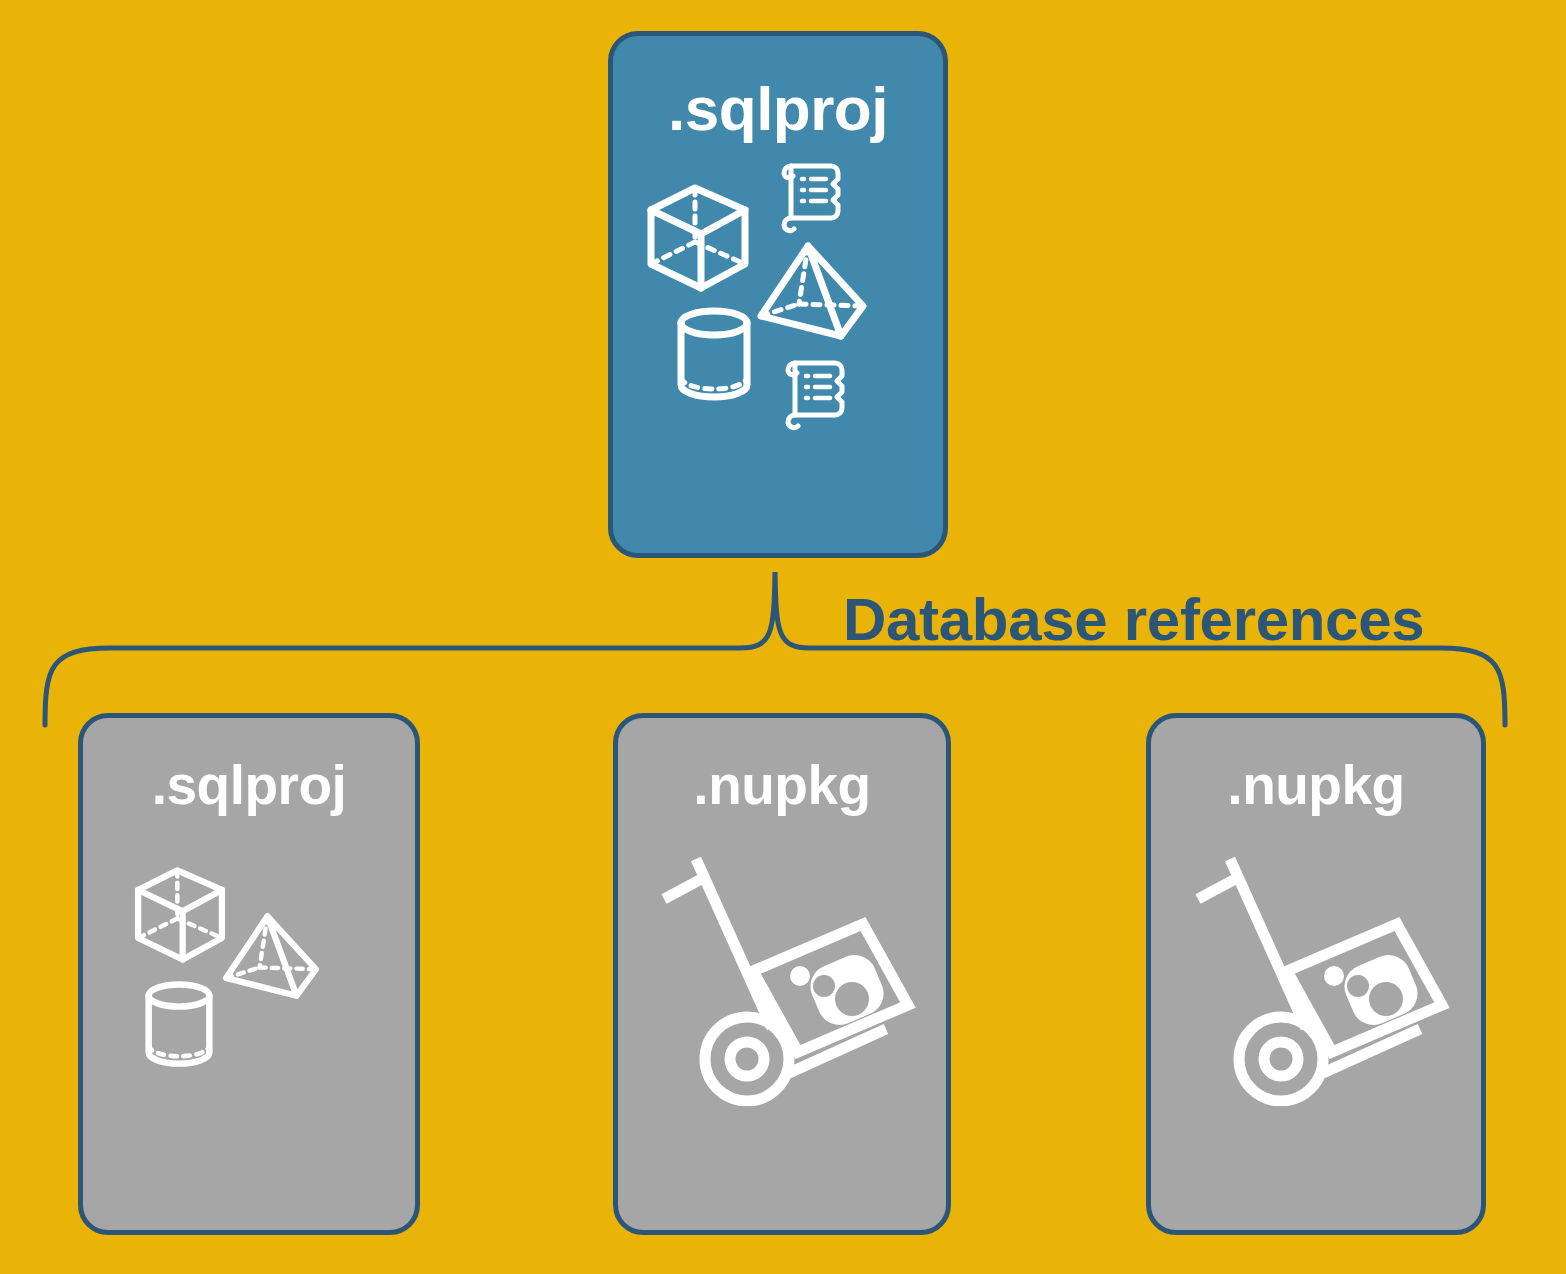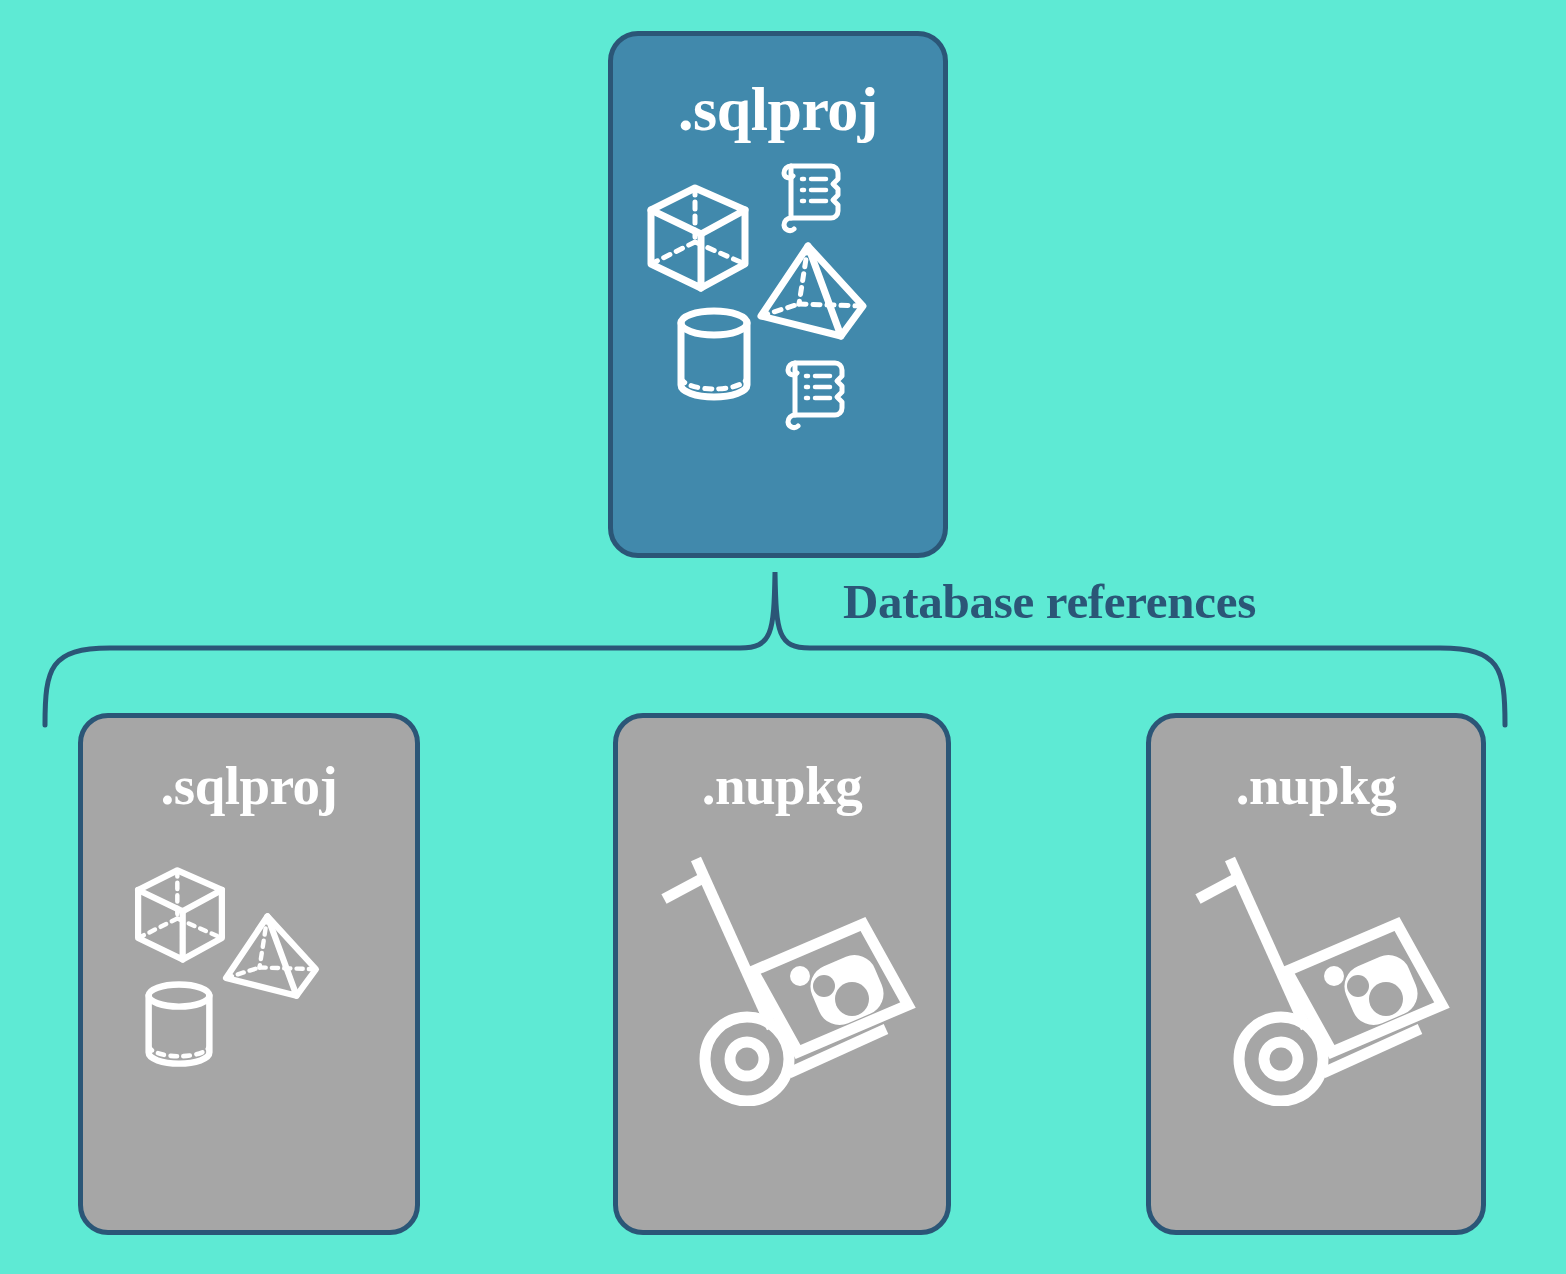--- a/index.html
+++ b/index.html
@@ -7,23 +7,22 @@
     padding: 0;
     background: #ffffff;
   }
   body {
     font-family: "Liberation Sans", sans-serif;
   }
   #stage {
     position: relative;
     width: 1566px;
     height: 1274px;
-    background: #5eead4;
+    background: #eab308;
     overflow: hidden;
-    font-family: Liberation Serif, serif;
   }
   .node {
     position: absolute;
     box-sizing: border-box;
     border-radius: 30px;
     border: 5px solid #2b5677;
     display: flex;
     flex-direction: column;
     align-items: center;
   }
@@ -82,22 +81,22 @@
     position: absolute;
     left: 0;
     top: 548px;
     width: 1566px;
     height: 200px;
     pointer-events: none;
   }
   #brace-label {
     position: absolute;
     left: 843px;
-    top: 573px;
-    font-size: 49px;
+    top: 585px;
+    font-size: 60px;
     font-weight: bold;
     color: #2b5677;
     letter-spacing: -0.3px;
     white-space: nowrap;
     user-select: none;
   }
 </style>
 </head>
 <body>
 

